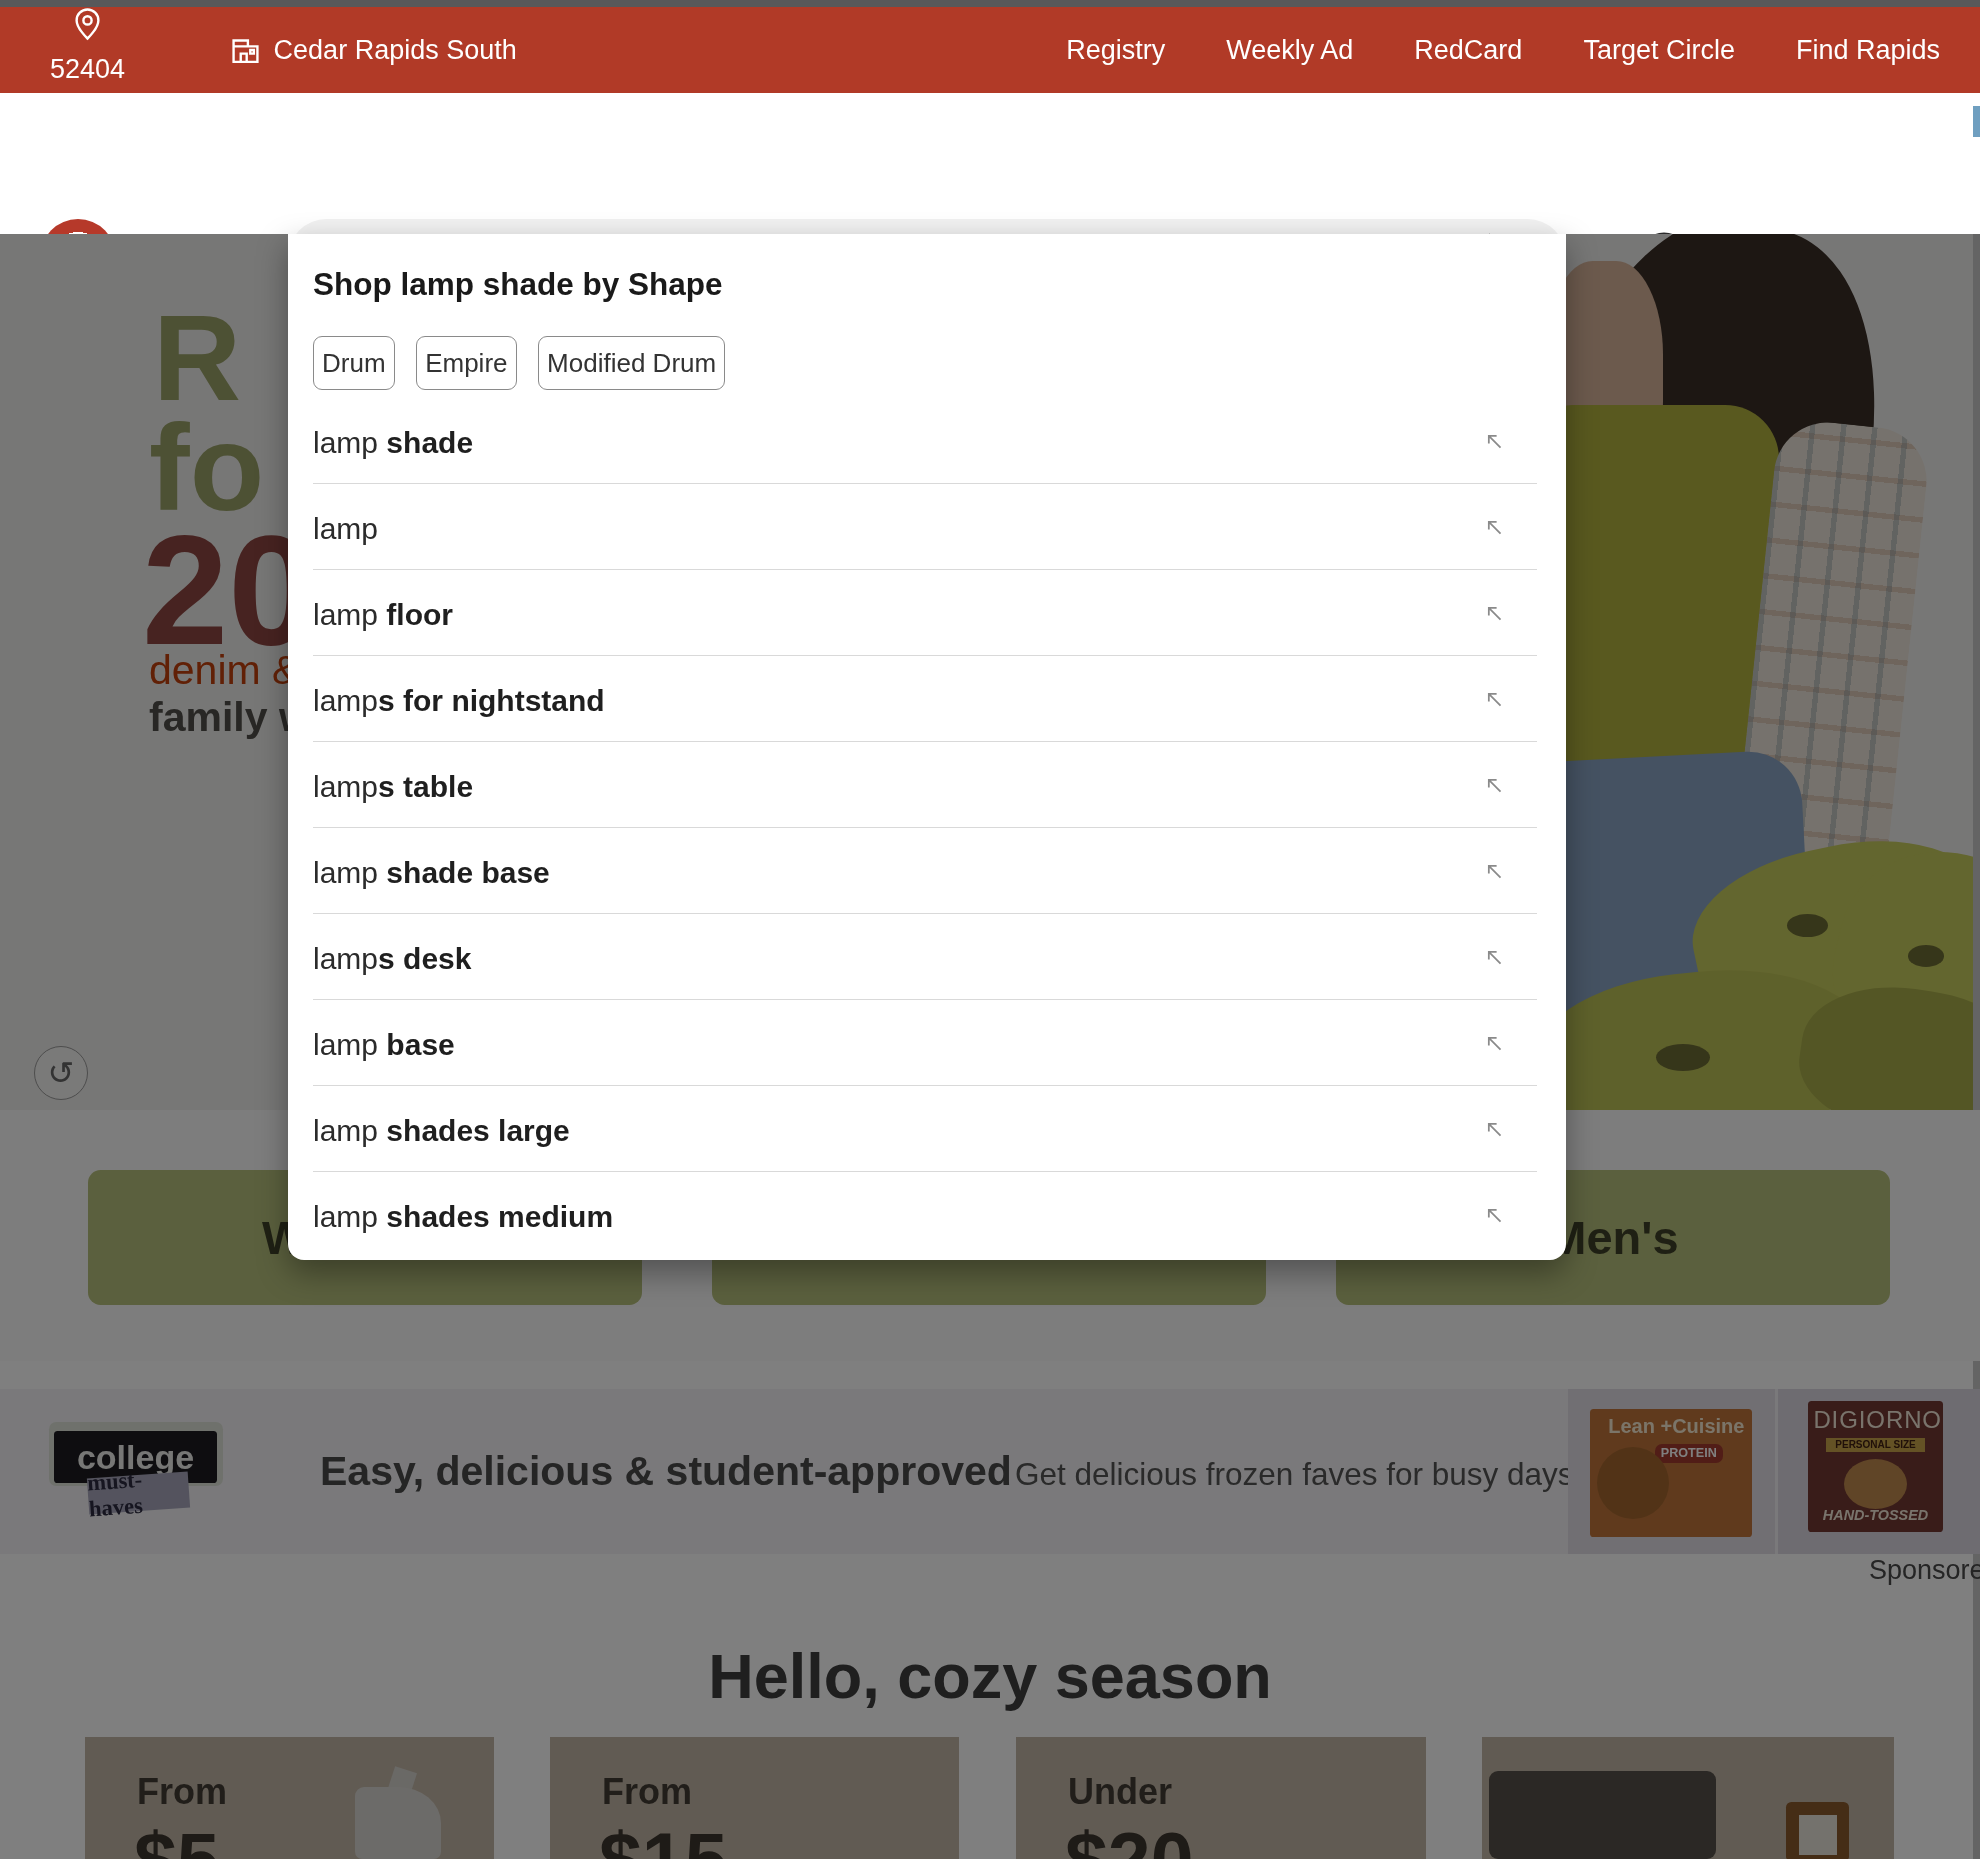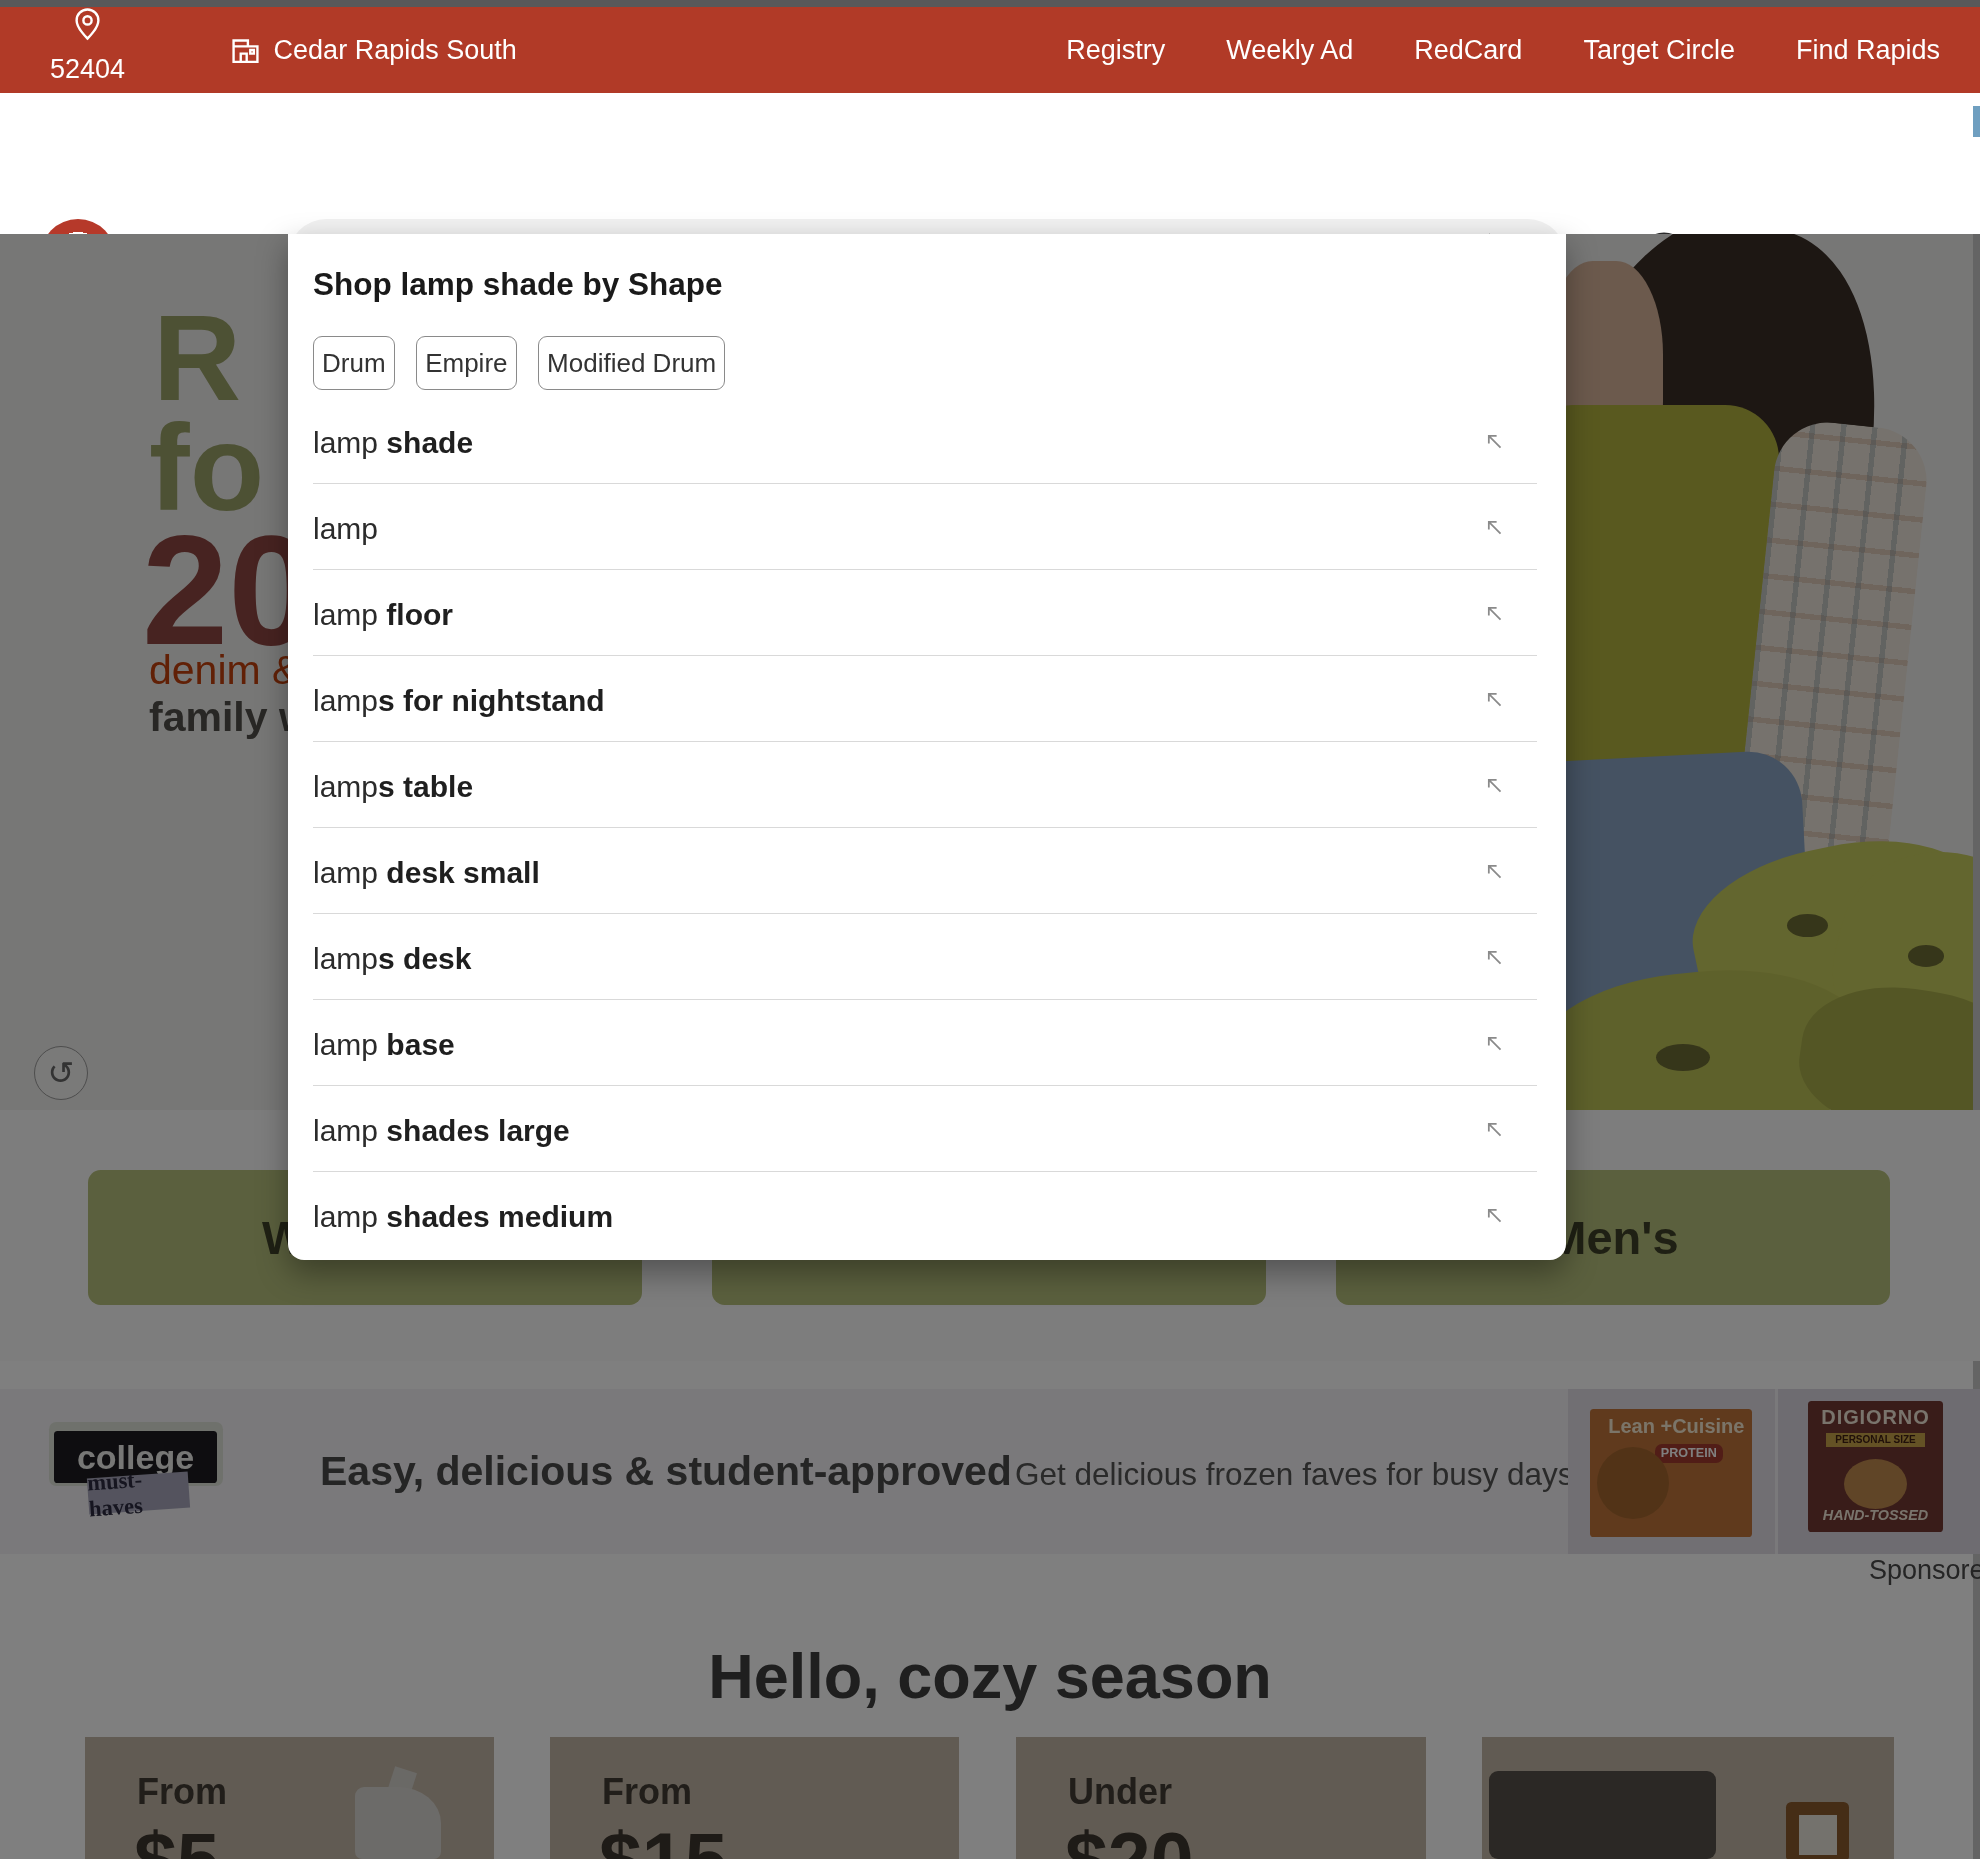--- a/index.html
+++ b/index.html
@@ -89,21 +89,21 @@
                    font-size:22.5px; color:#2c2b40; }
   #ad-headline { position:absolute; left:320px; top:59px; font-size:41px; font-weight:bold; color:#4a4a4a; }
   #ad-sub { position:absolute; left:1015px; top:67px; font-size:31.5px; color:#555; }
   #ad-panel1 { position:absolute; left:1568px; top:0; width:207px; height:165px; background:#e2dfe7; }
   #ad-panel2 { position:absolute; left:1778px; top:0; width:203px; height:165px; background:#dcd9e2; }
   #lc-box { position:absolute; left:21.6px; top:20px; width:162px; height:128px; background:#c0753b; border-radius:3.6px; padding:7.2px; color:#f7ead2; }
   #lc-box .lc1 { font-size:20px; font-weight:bold; line-height:1.02; text-align:right; }
   #lc-box .lc2 { margin-top:7.2px; margin-left:58px; width:68px; background:#a33b2e; color:#fff; font-size:12.6px; font-weight:bold; text-align:center; padding:2.7px 0;border-radius:7px; }
   #lc-chicken { position:absolute; left:7.2px; top:38px; width:72px; height:72px; background:#a4672f; border-radius:50%; }
   #dg-box { position:absolute; left:30px; top:11.7px; width:135px; height:131px; background:#733832; border-radius:3.6px; padding:5.4px; color:#f3e8d8; text-align:center; }
-  #dg-box .dg1 { font-size:20px; font-weight:bold; letter-spacing:0.9px; }
+  #dg-box .dg1 { font-size:24px; font-weight:normal; letter-spacing:0.9px; }
   #dg-box .dg2 { margin:3.6px auto 0; width:99px; background:#c9a44a; color:#402013; font-size:10px; font-weight:bold; padding:1.8px 0; }
   #dg-pizza { position:absolute; left:36px; top:58px; width:63px; height:50px; background:#c08a4e; border-radius:50%; }
   #dg-box .dg3 { position:absolute; left:0; right:0; bottom:9px; font-size:14.4px; font-weight:bold; font-style:italic; }
   #sponsored { position:absolute; left:1869px; top:1555px; font-size:27px; color:#4a4a4a; }
 
   
   #cozy-title { left:0; top:1640px; width:1980px; text-align:center; font-size:63px; font-weight:bold; color:#3f3f3f; }
   .prod-card { position:absolute; top:1737px; height:122px; background:#c3b6a6; cursor:pointer; overflow:hidden; }
   .prod-card .l1 { position:absolute; left:52px; top:34px; font-size:36px; font-weight:bold; color:#423c34; }
   .prod-card .l2 { position:absolute; left:49px; top:79px; font-size:77px; font-weight:bold; color:#3c362e; }
@@ -354,21 +354,21 @@
         <div class="sugg-row">
           <span class="txt"><span>lamp</span><b>s table</b></span>
           <span class="arrow">
             <svg width="23.4" height="23.4" viewBox="0 0 24 24">
               <path d="M19 19 L7 7 M7 15 V7 H15" fill="none" stroke="#8a8a8a" stroke-width="1.8"></path>
             </svg>
           </span>
           <span class="divider"></span>
         </div>
         <div class="sugg-row">
-          <span class="txt"><span>lamp</span><b> desk small</b></span>
+          <span class="txt"><span>lamp</span><b> shade base</b></span>
           <span class="arrow">
             <svg width="23.4" height="23.4" viewBox="0 0 24 24">
               <path d="M19 19 L7 7 M7 15 V7 H15" fill="none" stroke="#8a8a8a" stroke-width="1.8"></path>
             </svg>
           </span>
           <span class="divider"></span>
         </div>
         <div class="sugg-row">
           <span class="txt"><span>lamp</span><b>s desk</b></span>
           <span class="arrow">

